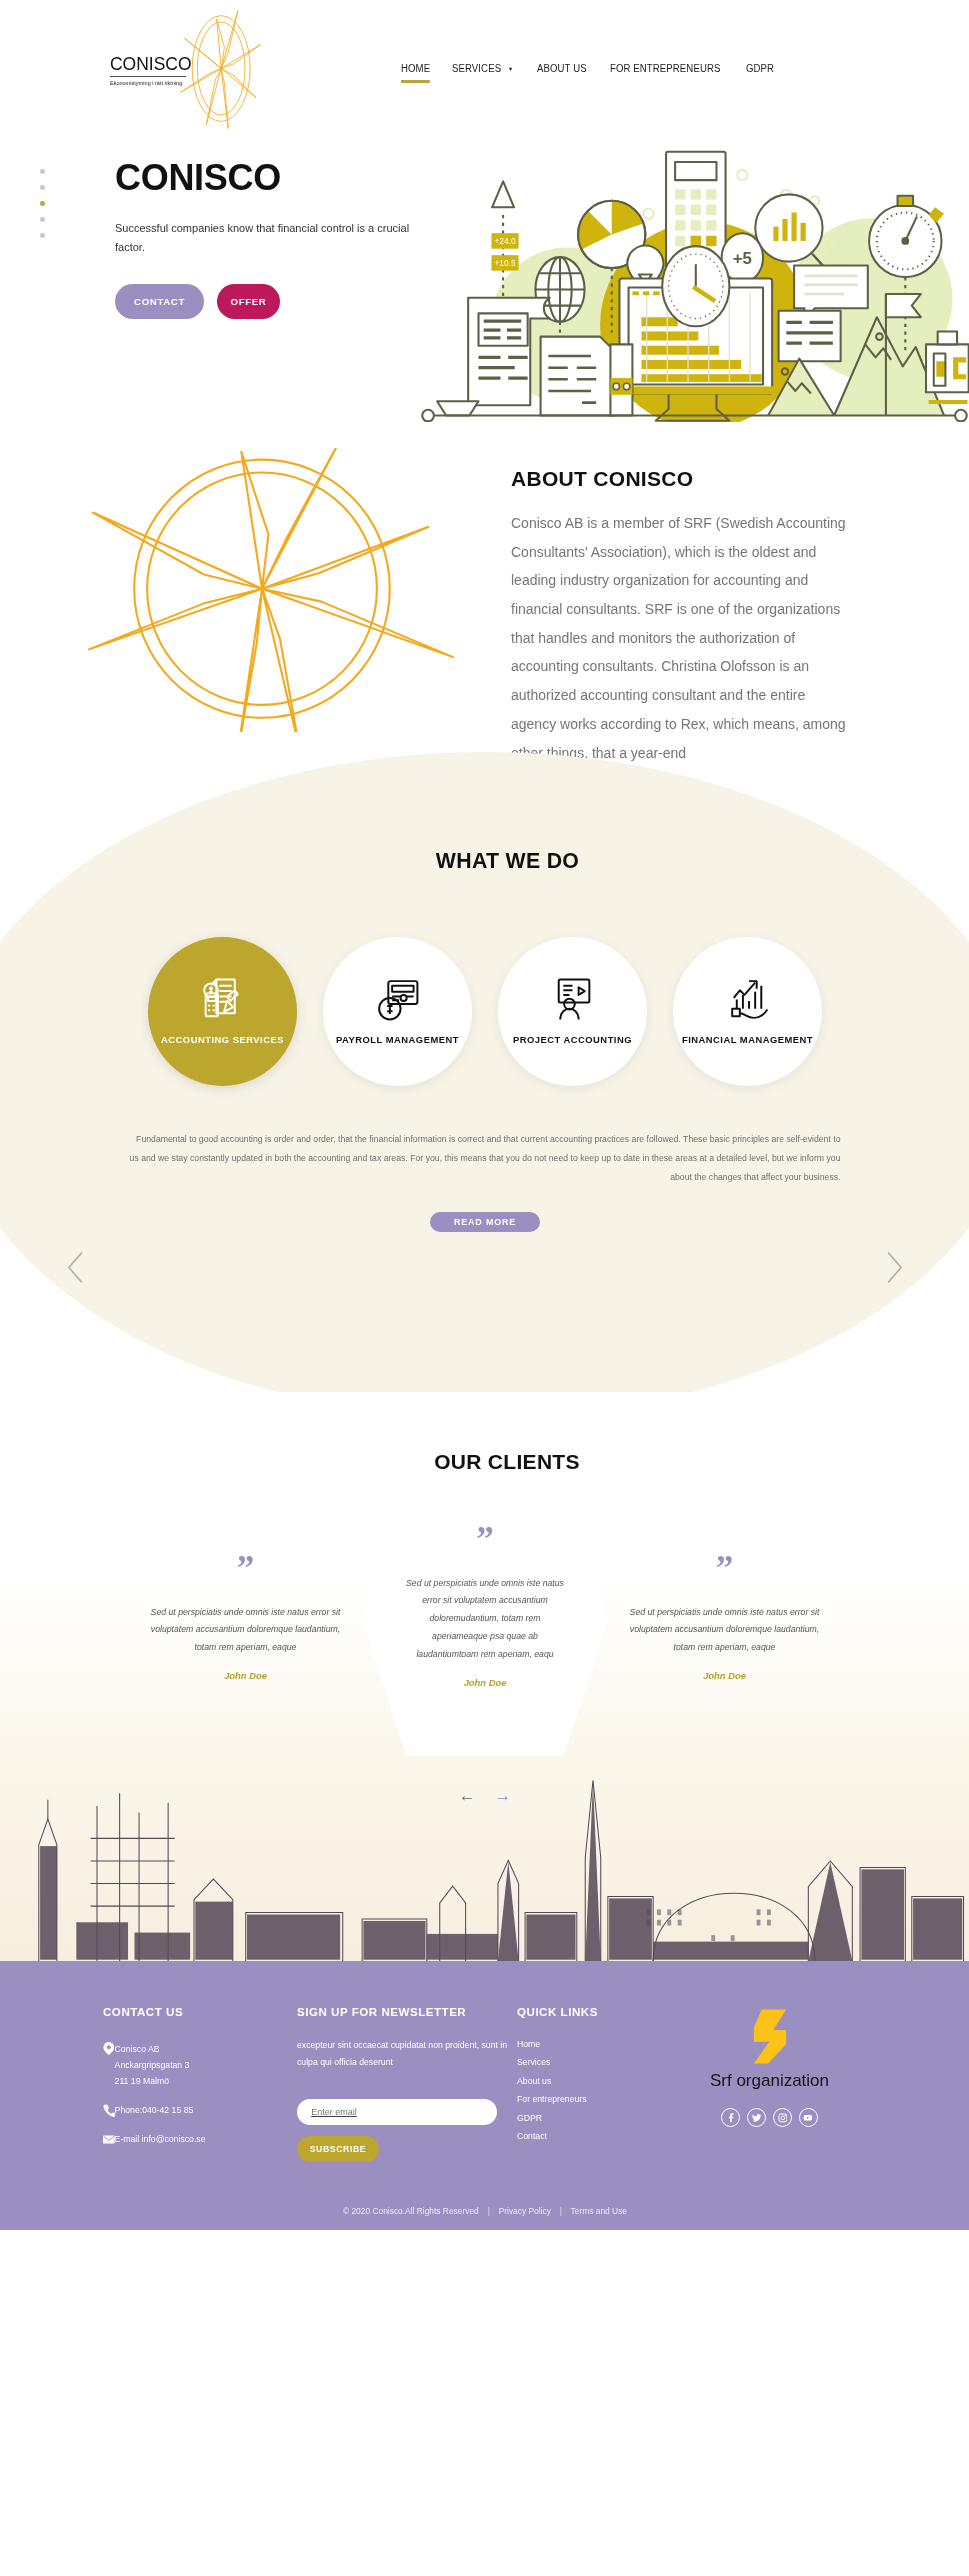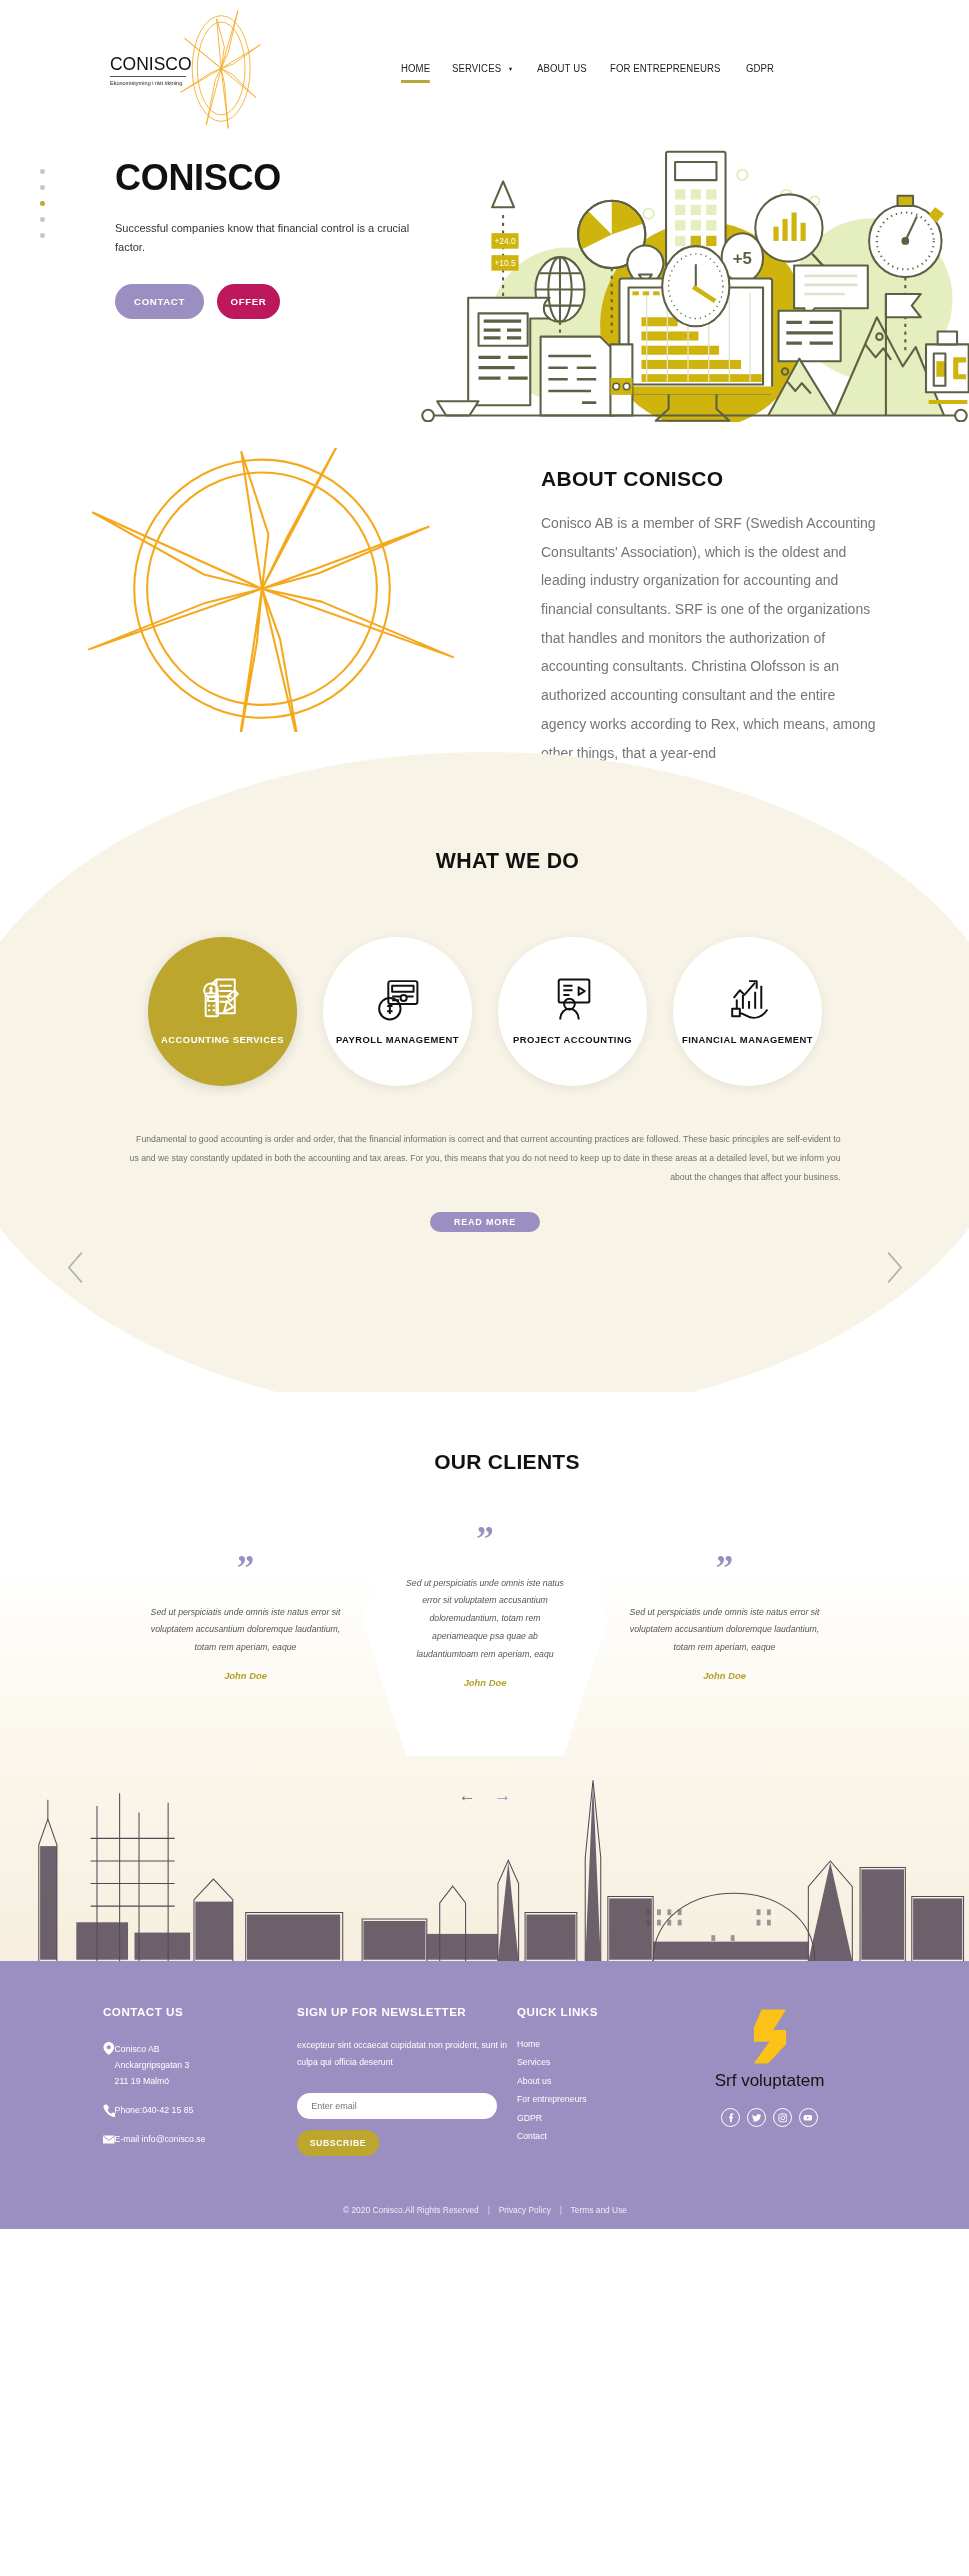--- a/index.html
+++ b/index.html
@@ -59,21 +59,21 @@
     border:none; border-radius:26px; color:#fff; font-weight:bold; letter-spacing:0.6px;
     font-size:9.7px; cursor:pointer; font-family:"Liberation Sans", sans-serif;
   }
   .btn-contact { background:#9a8fc0; width:89px; height:35px; }
   .btn-offer   { background:#be185d; width:63px;  height:35px; }
   .hero-art { position:absolute; left:419px; top:-6.5px; width:551px; height:291px; }
 
   
   .about { position:relative; height:272px; background:#fff; margin-top:45px; }
   .compass { position:absolute; left:39px; top:-6.5px; width:446px; height:284px; }
-  .about-copy { position:absolute; left:541px; top:13px; width:362px; }
+  .about-copy { position:absolute; left:511px; top:13px; width:362px; }
   .sec-title {
     font-size:21px; font-weight:bold; letter-spacing:0.3px; color:#111;
     font-family:"Liberation Sans Condensed","Liberation Sans",sans-serif;
   }
   .about-text { margin-top:18px; font-size:14px; line-height:2.05; color:#757575; max-width:343px; }
   .btn-readmore {
     margin-top:17px; background:#9a8fc0; color:#fff; border:none; border-radius:26px;
     width:110px; height:20px; font-weight:bold; letter-spacing:0.8px; font-size:9px; cursor:pointer;
   }
 
@@ -151,22 +151,22 @@
   .fcol-links { width:155px; }
   .fcol-brand { flex:1; display:flex; flex-direction:column; align-items:center; padding-top:2.6px; }
   .f-title { color:#fff; font-size:11.6px; font-weight:bold; letter-spacing:0.5px;
              font-family:"Liberation Sans Condensed","Liberation Sans",sans-serif; }
   .f-contact-list { margin-top:23px; }
   .f-row { display:flex; align-items:flex-start; gap:0; margin-bottom:13px; }
   .f-ic { width:11.6px; height:13px; flex:0 0 11.6px; margin-top:1.3px; }
   .f-lines { color:#fff; font-size:8.7px; line-height:1.85; }
   .f-news-text { margin-top:19.4px; color:#fff; font-size:8.7px; line-height:1.95; }
   .f-input {
-    margin-top:22px; width:200px; height:26px; border:none; border-radius:14.2px;
-    padding:0 14.2px; font-size:9px; color:#444; outline:none; font-family:"Liberation Sans",sans-serif;
+    margin-top:28px; width:200px; height:26px; border:none; border-radius:14.2px;
+    padding:0 14.2px; font-size:9px; color:#444; outline:none; font-family:"Liberation Sans",sans-serif;text-decoration:underline;
   }
   .btn-subscribe {
     margin-top:10.3px; background:#bca62d; border:none; border-radius:14.2px; width:82px; height:26px;
     color:#fff; font-weight:bold; letter-spacing:0.6px; font-size:8.7px; cursor:pointer;
   }
   .f-links { margin-top:21px; display:flex; flex-direction:column; gap:8.4px; }
   .f-links a { color:#fff; font-size:8.7px; text-decoration:none; cursor:pointer; }
   .srf-logo { width:40px; height:57px; }
   .srf-name { margin-top:6.5px; font-size:17px; color:#141414;
               font-family:"Liberation Sans",sans-serif; letter-spacing:0px; }
@@ -706,21 +706,21 @@
           <a>For entrepreneurs</a>
           <a>GDPR</a>
           <a>Contact</a>
         </div>
       </div>
 
       <div class="fcol-brand">
         <svg class="srf-logo" viewBox="0 0 62 88">
           <path d="M18 2 h38 L36 34 L56 34 L56 56 L28 86 L6 86 L30 52 L6 52 L6 30 z" fill="#fcc217"></path>
         </svg>
-        <div class="srf-name">Srf voluptatem</div>
+        <div class="srf-name">Srf organization</div>
         <div class="socials">
           <div class="soc">
             <svg viewBox="0 0 16 16">
                 <path d="M10.4 3.2 h1.6 V0.6 h-2.2 c-2 0 -3 1.2 -3 3.1 V6 H5 v2.7 h1.8 V15.4 h2.8 V8.7 h2 L11.9 6 H9.6 V4.3 c0 -0.7 0.3 -1.1 0.8 -1.1 z" fill="#ffffff"></path>
               </svg>
           </div>
           <div class="soc">
             <svg viewBox="0 0 16 16">
                 <path d="M15.3 3.2 c-0.6 0.3 -1.2 0.4 -1.8 0.5 c0.6 -0.4 1.1 -1 1.4 -1.8 c-0.6 0.4 -1.3 0.6 -2 0.8 c-0.6 -0.6 -1.4 -1 -2.3 -1 c-1.8 0 -3.2 1.4 -3.2 3.2 c0 0.2 0 0.5 0.1 0.7 C4.8 5.5 2.5 4.3 1 2.4 C0.7 2.9 0.6 3.4 0.6 4 c0 1.1 0.6 2.1 1.4 2.6 C1.5 6.6 1 6.5 0.6 6.2 v0 c0 1.5 1.1 2.8 2.5 3.1 c-0.3 0.1 -0.6 0.1 -0.9 0.1 c-0.2 0 -0.4 0 -0.6 -0.1 c0.4 1.3 1.6 2.2 3 2.2 c-1.1 0.9 -2.5 1.4 -4 1.4 c-0.3 0 -0.5 0 -0.8 -0.1 c1.4 0.9 3.1 1.5 5 1.5 c6 0 9.2 -5 9.2 -9.2 v-0.4 c0.6 -0.5 1.1 -1 1.5 -1.6 z" fill="#ffffff"></path>
               </svg>

